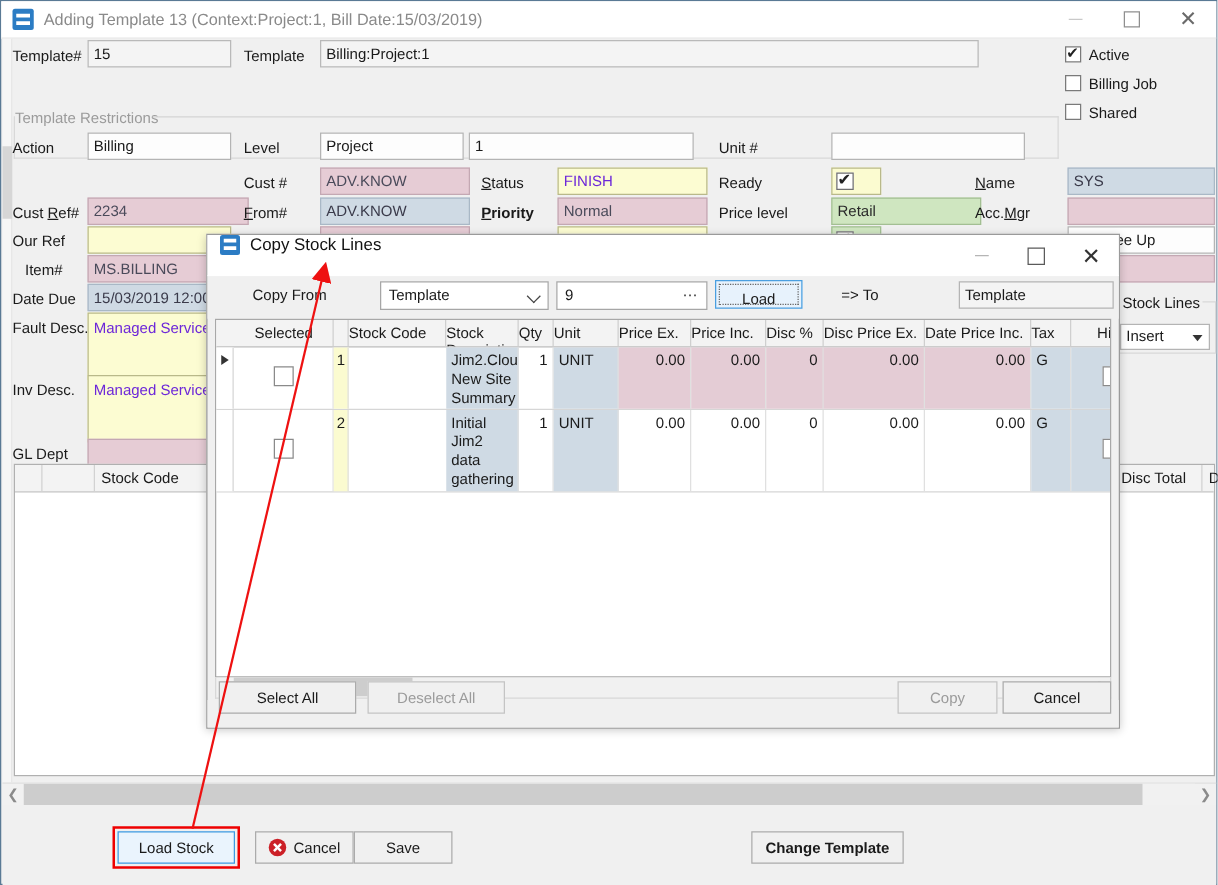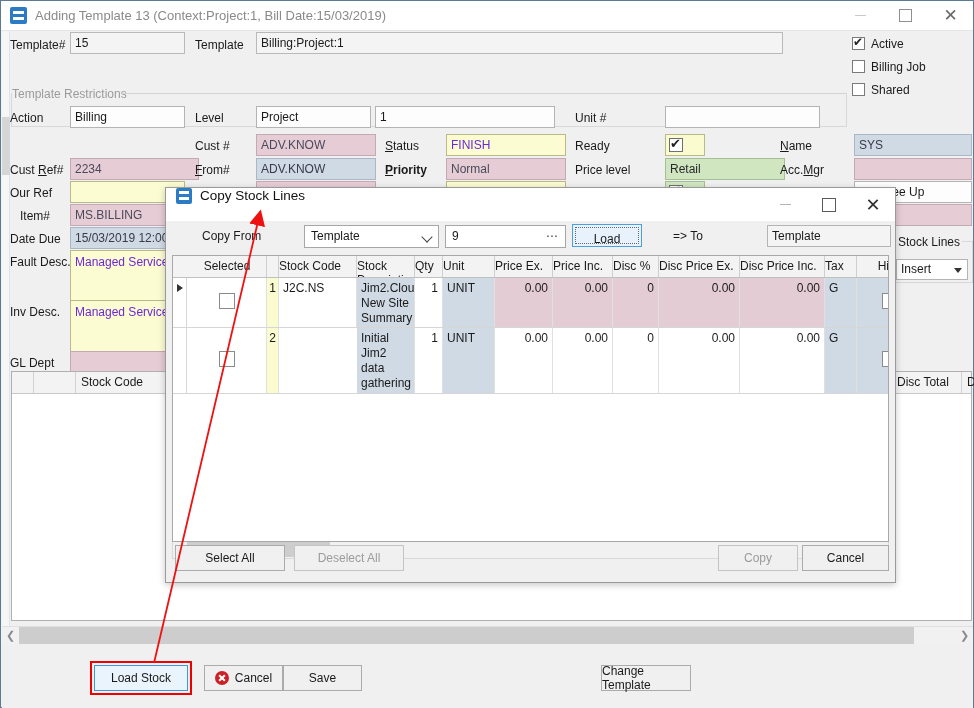--- a/index.html
+++ b/index.html
@@ -411,21 +411,21 @@
   <div class="footer">
     <div class="redring" style="left:88px; top:17px; width:102px; height:34px;"></div>
     <div class="btn focusblue" style="left:92px; top:21px; width:94px;">Load Stock</div>
 
     <div class="btn" style="left:202px; top:21px; width:79px;">
       <span class="ico-cancel"></span>
       <span>Cancel</span>
     </div>
     <div class="btn" style="left:281px; top:21px; width:79px;">Save</div>
 
-    <div class="btn" style="left:599px; top:21px; width:90px;">Change Template</div>
+    <div class="btn" style="left:599px; top:21px; width:122px;font-weight:bold;">Change Template</div>
 
   </div>
 
   <div class="dialog">
 
     <div class="dlg-title">
       <div class="dlg-icon"></div>
       <div class="dlg-title-text">Copy Stock Lines</div>
       <div class="dlg-btns">
         <div class="dlg-btn min"></div>
@@ -458,35 +458,34 @@
         <div class="gh c" style="left:15px;  width:79px;">Selected</div>
         <div class="gh" style="left:94px;  width:12px;"></div>
         <div class="gh" style="left:106px; width:78px;">Stock Code</div>
         <div class="gh" style="left:184px; width:58px;">Stock Description</div>
         <div class="gh" style="left:242px; width:28px;">Qty</div>
         <div class="gh" style="left:270px; width:52px;">Unit</div>
         <div class="gh" style="left:322px; width:58px;">Price Ex.</div>
         <div class="gh" style="left:380px; width:60px;">Price Inc.</div>
         <div class="gh" style="left:440px; width:46px;">Disc %</div>
         <div class="gh" style="left:486px; width:81px;">Disc Price Ex.</div>
-        <div class="gh" style="left:567px; width:85px;">Disc Price Inc.</div>
+        <div class="gh" style="left:567px; width:85px;">Date Price Inc.</div>
         <div class="gh" style="left:652px; width:32px;">Tax</div>
         <div class="gh c" style="left:684px; width:67px;">Hide</div>
 
       </div>
 
       <div class="grow" style="top:22px; height:50px;">
         <div class="rowsel">
             <span class="tri"></span>
           </div>
         <div class="gc" style="left:15px; width:79px;">
           <span class="gcheck" style="left:31px; top:15px;"></span>
         </div>
         <div class="gc num yellowbg" style="left:94px; width:12px; padding:3px 2px 0 0;">1</div>
-        <div class="gc" style="left:106px; width:78px;">J2C.NS</div>
         <div class="gc blue" style="left:184px; width:58px;">Jim2.Cloud New Site Summary</div>
         <div class="gc num" style="left:242px; width:28px;">1</div>
         <div class="gc blue" style="left:270px; width:52px;">UNIT</div>
         <div class="gc num pinkbg" style="left:322px; width:58px;">0.00</div>
         <div class="gc num pinkbg" style="left:380px; width:60px;">0.00</div>
         <div class="gc num pinkbg" style="left:440px; width:46px;">0</div>
         <div class="gc num pinkbg" style="left:486px; width:81px;">0.00</div>
         <div class="gc num pinkbg" style="left:567px; width:85px;">0.00</div>
         <div class="gc blue" style="left:652px; width:32px;">G</div>
         <div class="gc blue" style="left:684px; width:67px;">

